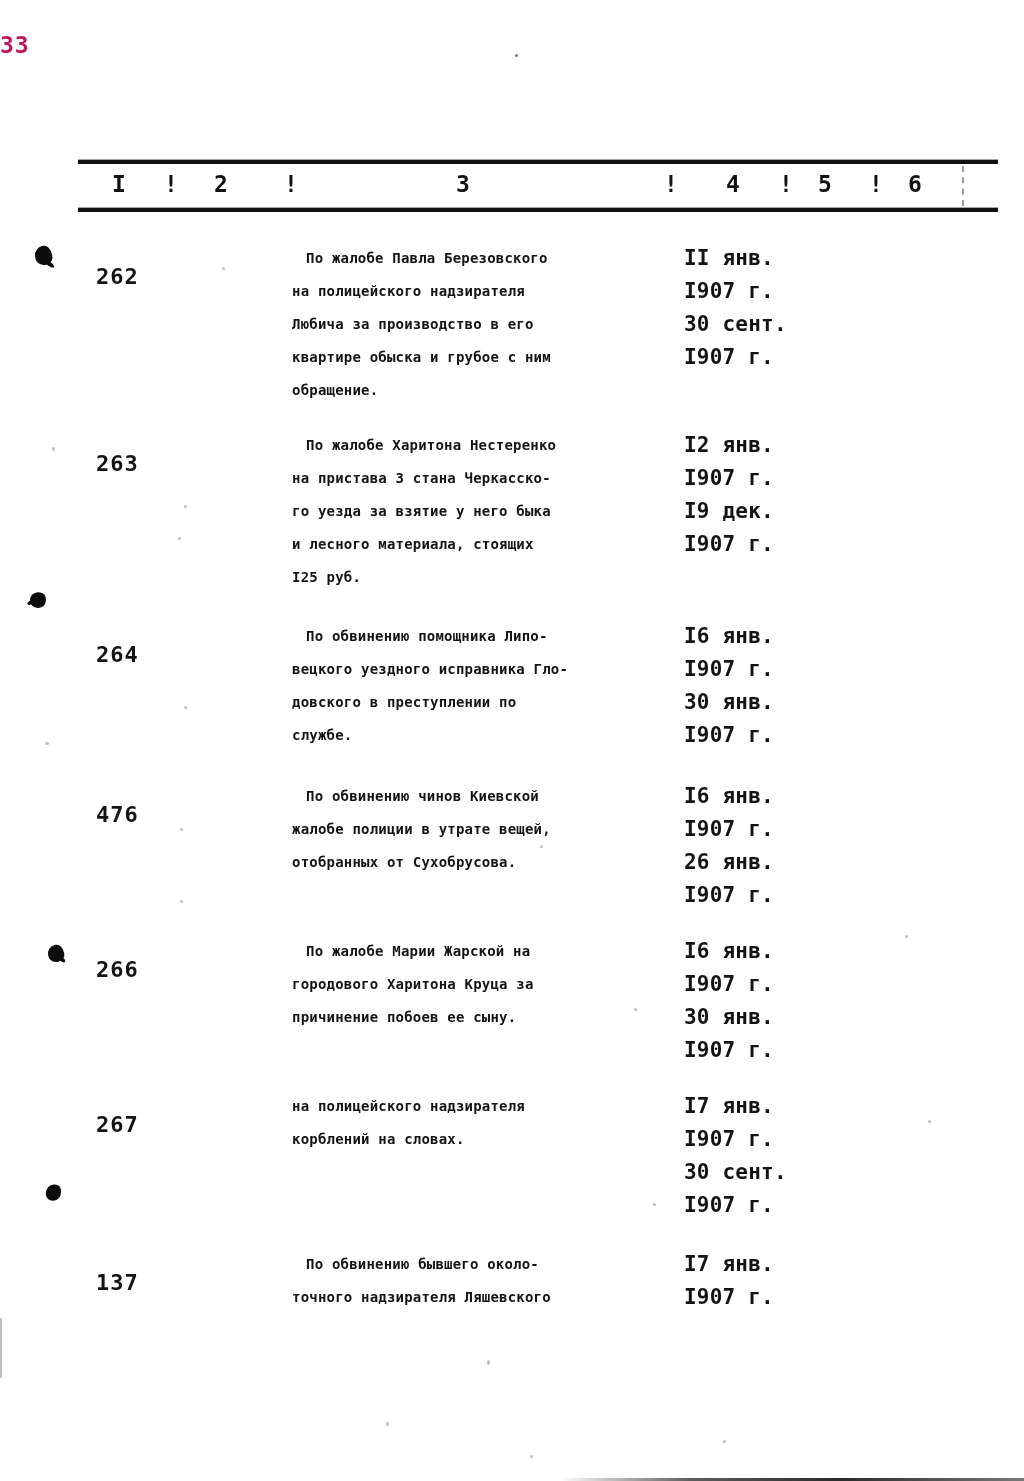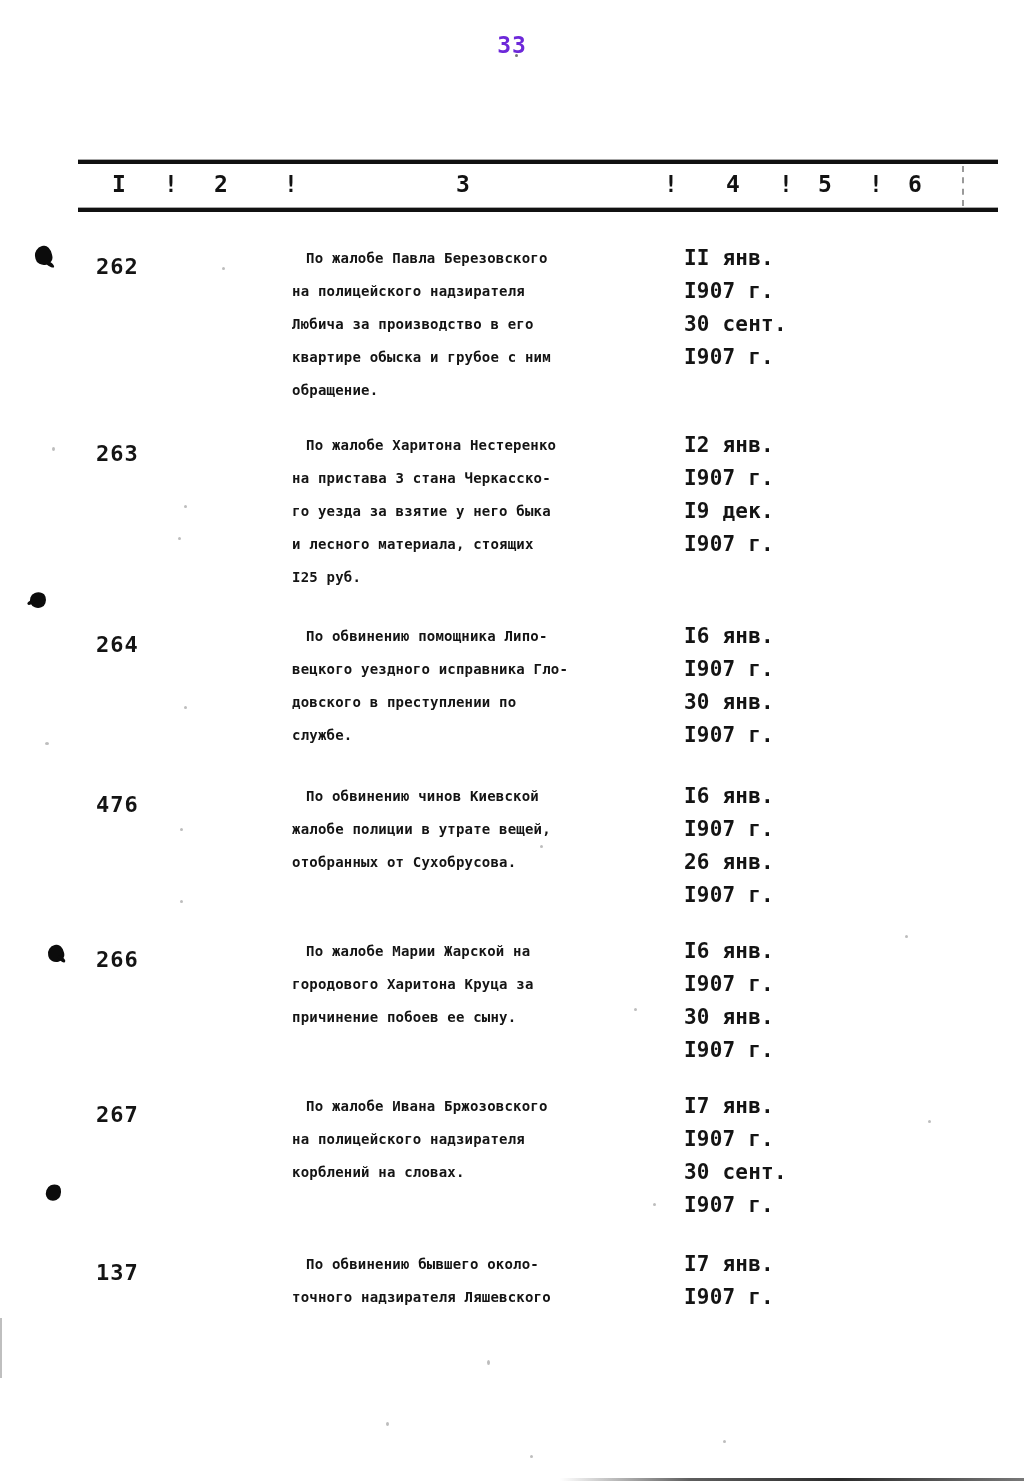--- a/index.html
+++ b/index.html
@@ -18,25 +18,24 @@
     background: #ffffff;
     overflow: hidden;
   }
 
   
   #page-number {
     position: absolute;
     left: 0;
     top: 32px;
     width: 1024px;
-    text-align: center;
     font-size: 23px;
     letter-spacing: 1px;
     font-weight: 700;
-    color: #6d28d9;
+    color: #be185d;
   }
   #page-number-dot {
     position: absolute;
     left: 515px;
     top: 54px;
     width: 3px;
     height: 3px;
     background: #777;
     border-radius: 50%;
   }
@@ -85,21 +84,21 @@
 
   
   .entry {
     position: absolute;
     left: 0;
     width: 1024px;
   }
   .entry-num {
     position: absolute;
     left: 96px;
-    top: 8px;
+    top: 18px;
     font-size: 22px;
     font-weight: 700;
     letter-spacing: 1px;
     color: #141414;
     line-height: 33px;
   }
   .entry-body {
     position: absolute;
     left: 292px;
     top: 0;
@@ -267,21 +266,20 @@
         <div class="entry-dates">
           <div class="dline">I6 янв.</div>
           <div class="dline">I907 г.</div>
           <div class="dline">30 янв.</div>
           <div class="dline">I907 г.</div>
         </div>
       </div>
       <div class="entry" style="top: 1090px;">
         <div class="entry-num">267</div>
         <div class="entry-body">
-          <div class="tline indent">По жалобе Ивана Бржозовского</div>
           <div class="tline">на полицейского надзирателя</div>
           <div class="tline">корблений на словах.</div>
         </div>
         <div class="entry-dates">
           <div class="dline">I7 янв.</div>
           <div class="dline">I907 г.</div>
           <div class="dline">30 сент.</div>
           <div class="dline">I907 г.</div>
         </div>
       </div>

